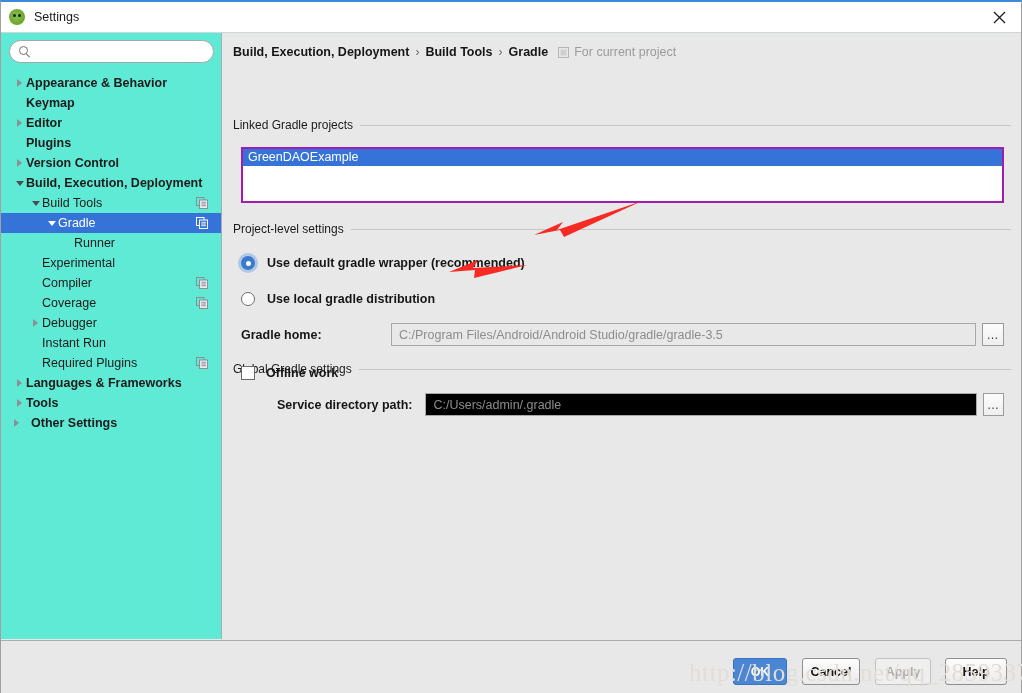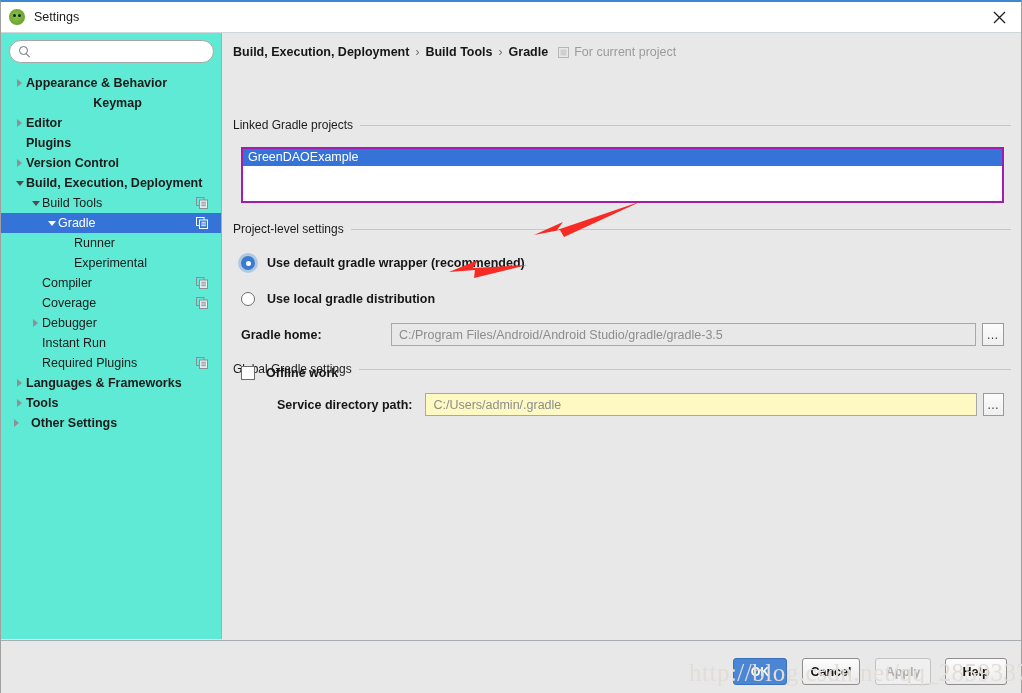--- a/index.html
+++ b/index.html
@@ -177,21 +177,21 @@
     content: ""; position: absolute; left: 4.5px; top: 4.5px;
     width: 5px; height: 5px; border-radius: 50%; background: #ffffff;
   }
   .radio-label { margin-left: 12px; font-size: 12.5px; font-weight: bold; color: #161616; }
 
   .field-row { position: absolute; display: flex; align-items: center; }
   .field-label { font-size: 12.5px; font-weight: bold; color: #161616; }
   .text-field {
     height: 23px;
     border: 1px solid #a8a8a8;
-    background: #fef9c3;
+    background: #000000;
     display: flex; align-items: center;
     padding-left: 7px;
     font-size: 12.5px;
   }
   .text-field.disabled { background: #e8e8e8; color: #8d8d8d; }
   .text-field .val { color: #8d8d8d; }
   .browse-btn {
     width: 22px; height: 23px; margin-left: 6px;
     background: linear-gradient(#fcfcfc, #efefef);
     border: 1px solid #9a9a9a;
@@ -261,21 +261,21 @@
         <input class="search-input" type="text" placeholder="" style="">
       </div>
     </div>
     <div class="tree" id="tree">
         <div class="tree-row bold" style="padding-left: 12px;">
           <span class="twisty collapsed">
             <i></i>
           </span>
           <span class="tree-label">Appearance &amp; Behavior</span>
         </div>
-        <div class="tree-row bold" style="padding-left: 0; justify-content: center;">
+        <div class="tree-row bold" style="padding-left: 12px;">
           <span class="twisty none"></span>
           <span class="tree-label">Keymap</span>
         </div>
         <div class="tree-row bold" style="padding-left: 12px;">
           <span class="twisty collapsed">
             <i></i>
           </span>
           <span class="tree-label">Editor</span>
         </div>
         <div class="tree-row bold" style="padding-left: 12px;">
@@ -313,21 +313,21 @@
           <svg class="copy-ico" viewBox="0 0 12 12">
             <rect x="0.5" y="0.5" width="7.5" height="8" fill="none" stroke="#ffffff"></rect>
             <rect x="3.5" y="3" width="8" height="8.5" fill="#3573d8" stroke="#ffffff"></rect>
             <path d="M5.3 5.3h4.6M5.3 7h4.6M5.3 8.7h4.6" stroke="#ffffff" stroke-width="0.9"></path>
           </svg>
         </div>
         <div class="tree-row" style="padding-left: 60px;">
           <span class="twisty none"></span>
           <span class="tree-label">Runner</span>
         </div>
-        <div class="tree-row" style="padding-left: 60px;">
+        <div class="tree-row" style="padding-left: 28px;">
           <span class="twisty none"></span>
           <span class="tree-label">Experimental</span>
         </div>
         <div class="tree-row" style="padding-left: 28px;">
           <span class="twisty none"></span>
           <span class="tree-label">Compiler</span>
           <svg class="copy-ico" viewBox="0 0 12 12">
             <rect x="0.5" y="0.5" width="7.5" height="8" fill="none" stroke="#8a8f94"></rect>
             <rect x="3.5" y="3" width="8" height="8.5" fill="#e7ebee" stroke="#8a8f94"></rect>
             <path d="M5.3 5.3h4.6M5.3 7h4.6M5.3 8.7h4.6" stroke="#8a8f94" stroke-width="0.9"></path>

